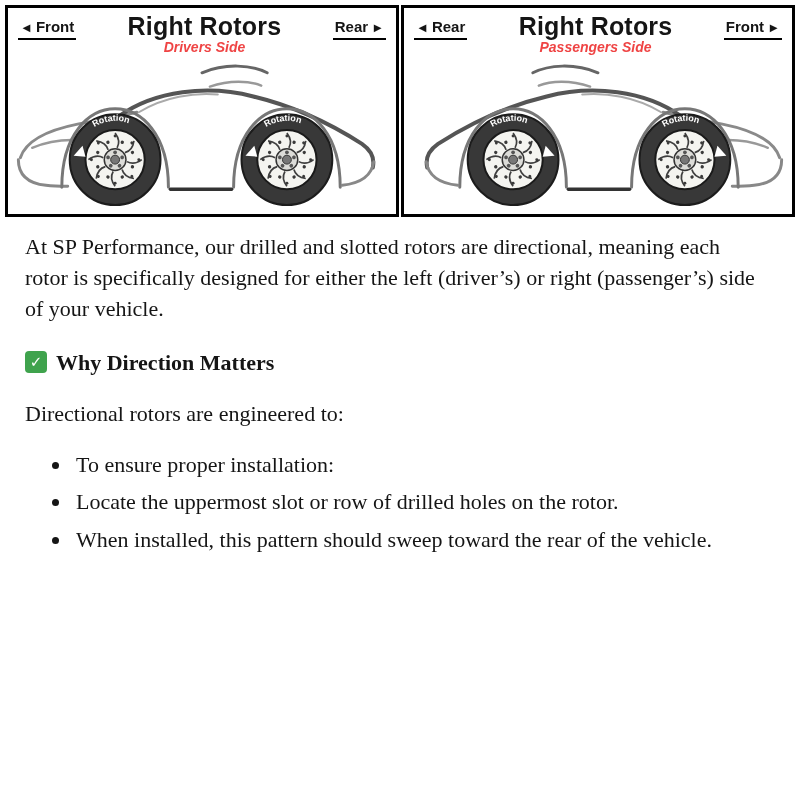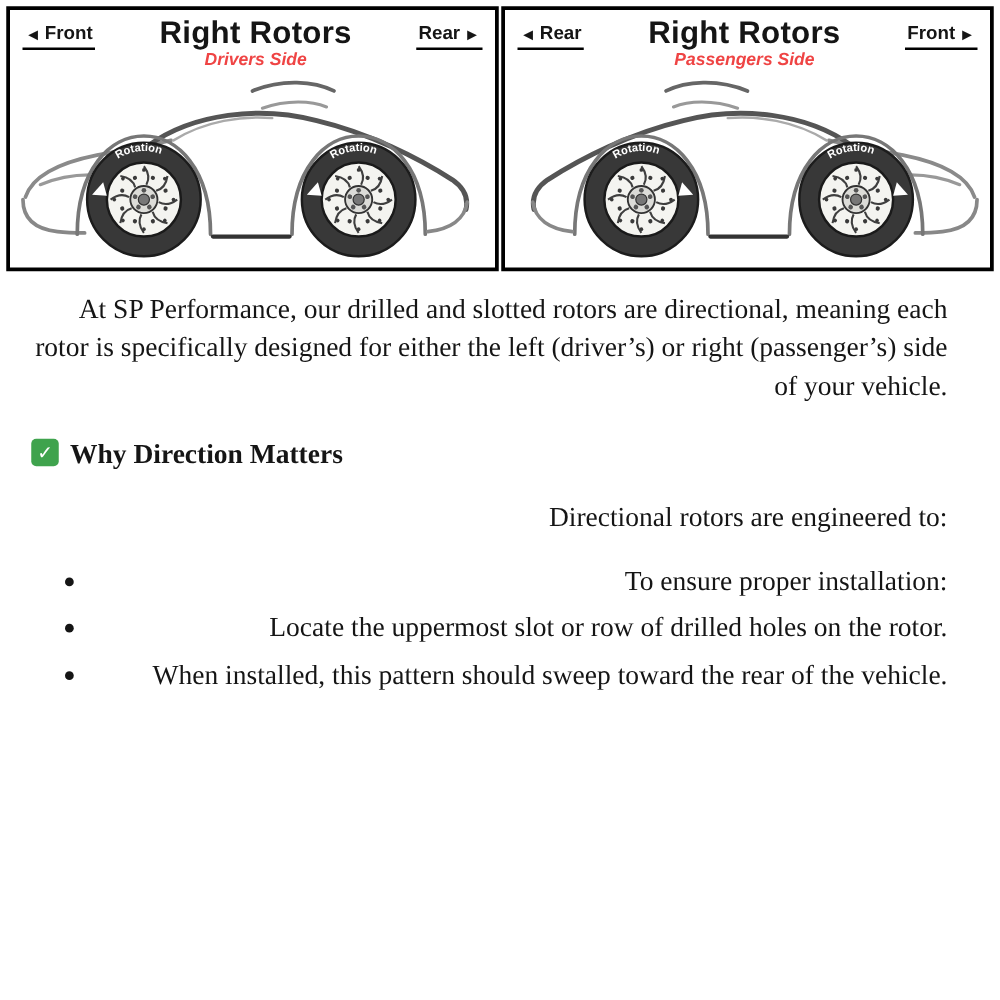--- a/index.html
+++ b/index.html
@@ -28,21 +28,21 @@
     display: inline-flex; align-items: center; gap: 3px; margin-top: 4px;
   }
   .arrow-glyph { font-size: 13px; line-height: 1; }
   .panel-titles { text-align: center; }
   .panel-title { font-size: 25px; font-weight: bold; line-height: 1.05; letter-spacing: 0.2px; }
   .panel-subtitle { font-size: 14px; font-weight: bold; font-style: italic; color: #ef4444; }
   .car-svg { width: 100%; height: 156px; display: block; }
   .defs-svg { position: absolute; width: 0; height: 0; overflow: hidden; }
 
   
-  .article { padding: 14px 42px 0 25px; font-size: 22px; line-height: 1.42; text-align: right; }
+  .article { padding: 14px 42px 0 25px; font-size: 22px; line-height: 1.42; }
   .intro { margin-bottom: 22px; }
   .section-heading {
     display: flex; align-items: center; gap: 9px;
     font-size: 22px; margin: 20px 0 20px 0;
   }
   .section-heading.bold { font-weight: bold; }
   .icon-check {
     width: 22px; height: 22px; flex: 0 0 22px;
     background: #3fa34d; border-radius: 4px;
     color: #fff; display: inline-flex; align-items: center; justify-content: center;

